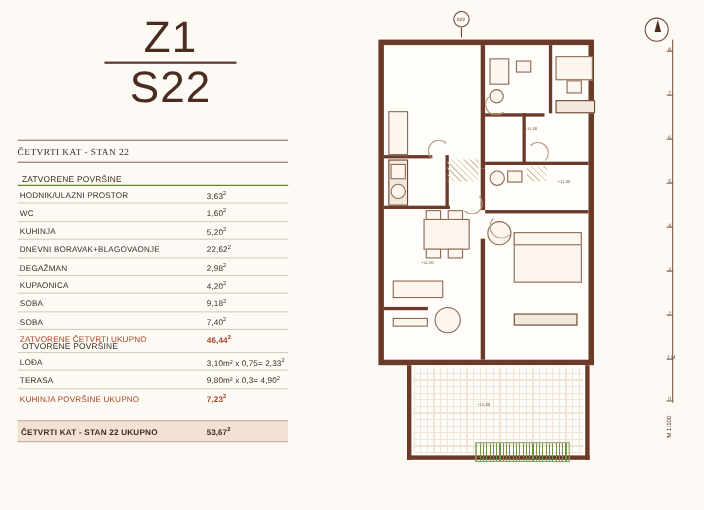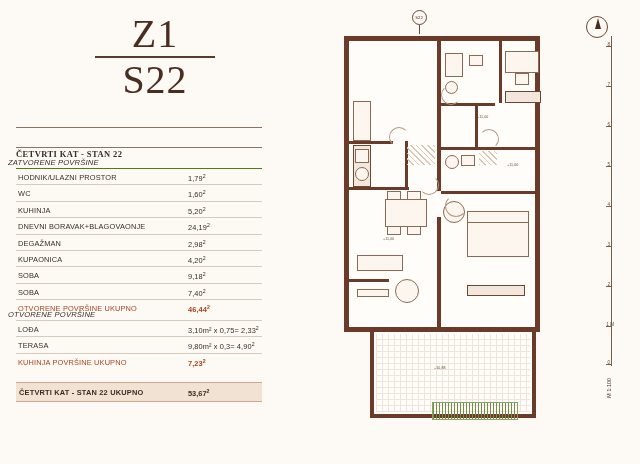--- a/index.html
+++ b/index.html
@@ -10,45 +10,45 @@
     color:#3b2b24;
     overflow:hidden;
     position:relative;
   }
   
   #left-panel{
     position:absolute;left:0;top:0;width:300px;height:464px;
   }
   #title-block{
     position:absolute;left:95px;top:14px;width:120px;text-align:center;
-    font-family:Liberation Serif, serif;
+    font-family:Liberation Sans, sans-serif;
   }
   #title-block .t1{
     font-size:40px;letter-spacing:1px;line-height:40px;color:#4a2c20;
   }
   #title-block .rule{
     height:2px;background:#5b3a2b;margin:2px 0 1px 0;
   }
   #title-block .t2{
     font-size:40px;letter-spacing:1px;line-height:42px;color:#4a2c20;
   }
 
   #floor-label{
-    position:absolute;left:16px;top:149px;width:246px;
-    font-size:8.5px;font-weight:bold;letter-spacing:.4px;color:#3b2b24;
+    position:absolute;left:16px;top:133px;width:246px;
+    font-size:8.5px;font-weight:normal;letter-spacing:.4px;color:#3b2b24;
     font-family:"Liberation Serif", serif;
   }
   .hline{
     position:absolute;left:16px;width:246px;height:1px;background:#b9a99a;
   }
   #hl-1{top:127px;background:#8d7260;}
   #hl-2{top:147px;background:#8d7260;}
 
   .sect-head{
-    position:absolute;left:8px;font-size:7.6px;letter-spacing:.2px;font-style:italic;
+    position:absolute;left:20px;font-size:7.6px;letter-spacing:.2px;
   }
   #sect-closed{top:158px;}
   #sect-open{top:310px;text-align:right;}
 
   .tbl{
     position:absolute;left:16px;width:246px;
   }
   .row{
     position:relative;height:15.4px;border-bottom:1px solid #d8cbbd;
     font-size:7.4px;
@@ -181,52 +181,52 @@
 
   <div class="hline" id="hl-1"></div>
   <div id="floor-label">ČETVRTI KAT - STAN 22</div>
   <div class="hline" id="hl-2"></div>
 
   <div class="sect-head" id="sect-closed">ZATVORENE POVRŠINE</div>
 
   <div class="tbl" id="tbl-closed">
     <div class="row">
       <span class="nm">HODNIK/ULAZNI PROSTOR</span>
-      <span class="vl"><span>1,79</span><sup>2</sup></span>
+      <span class="vl"><span>3,63</span><sup>2</sup></span>
     </div>
     <div class="row">
       <span class="nm">WC</span>
       <span class="vl"><span>1,60</span><sup>2</sup></span>
     </div>
     <div class="row">
       <span class="nm">KUHINJA</span>
       <span class="vl"><span>5,20</span><sup>2</sup></span>
     </div>
     <div class="row">
       <span class="nm">DNEVNI BORAVAK+BLAGOVAONJE</span>
-      <span class="vl"><span>24,19</span><sup>2</sup></span>
+      <span class="vl"><span>22,62</span><sup>2</sup></span>
     </div>
     <div class="row">
       <span class="nm">DEGAŽMAN</span>
       <span class="vl"><span>2,98</span><sup>2</sup></span>
     </div>
     <div class="row">
       <span class="nm">KUPAONICA</span>
       <span class="vl"><span>4,20</span><sup>2</sup></span>
     </div>
     <div class="row">
       <span class="nm">SOBA</span>
       <span class="vl"><span>9,18</span><sup>2</sup></span>
     </div>
     <div class="row">
       <span class="nm">SOBA</span>
       <span class="vl"><span>7,40</span><sup>2</sup></span>
     </div>
     <div class="row total">
-      <span class="nm">OTVORENE POVRŠINE UKUPNO</span>
+      <span class="nm">ZATVORENE ČETVRTI UKUPNO</span>
       <span class="vl"><span>46,44</span><sup>2</sup></span>
     </div>
   </div>
 
   <div class="sect-head" id="sect-open">OTVORENE POVRŠINE</div>
 
   <div class="tbl" id="tbl-open">
     <div class="row calc">
       <span class="nm">LOĐA</span>
       <span class="vl"><span>3,10m² x 0,75= 2,33</span><sup>2</sup></span>

